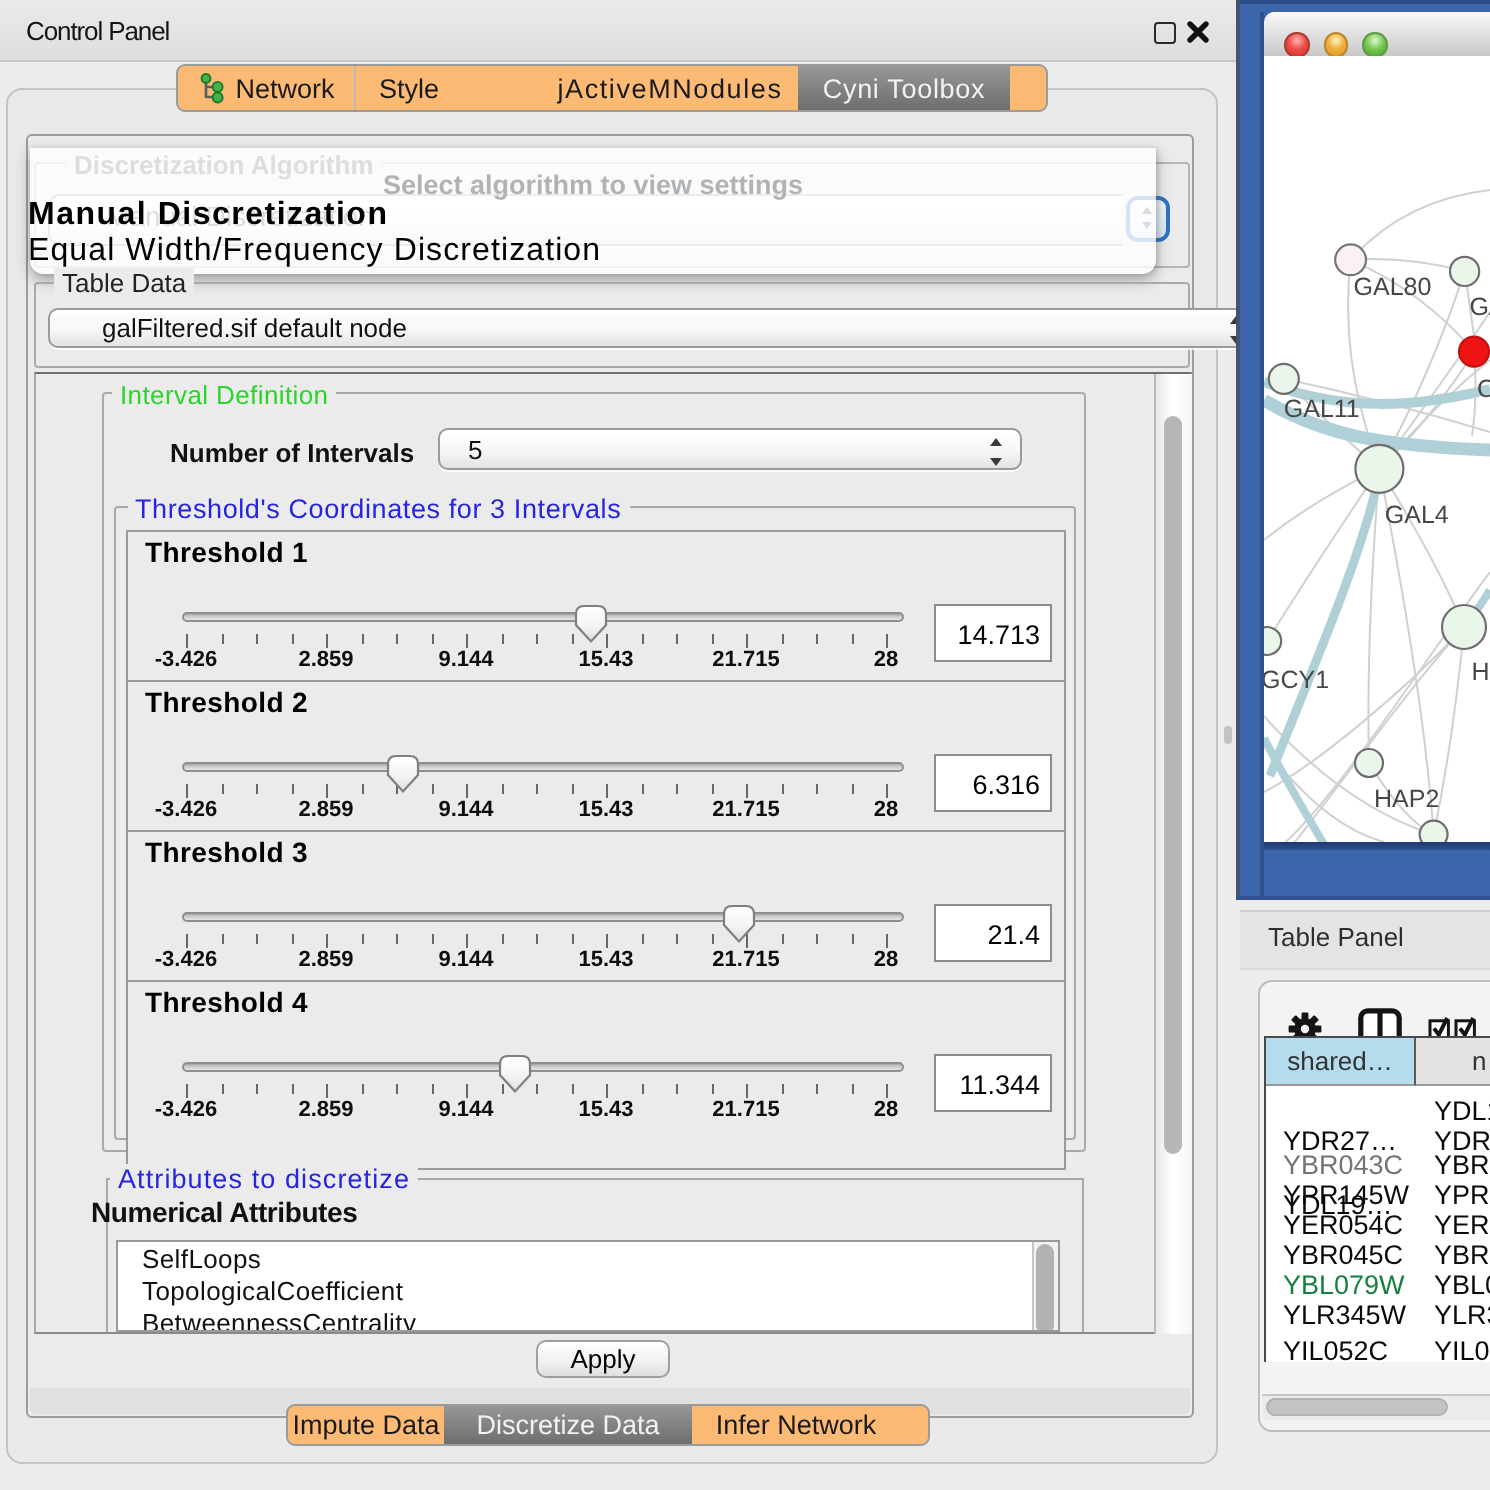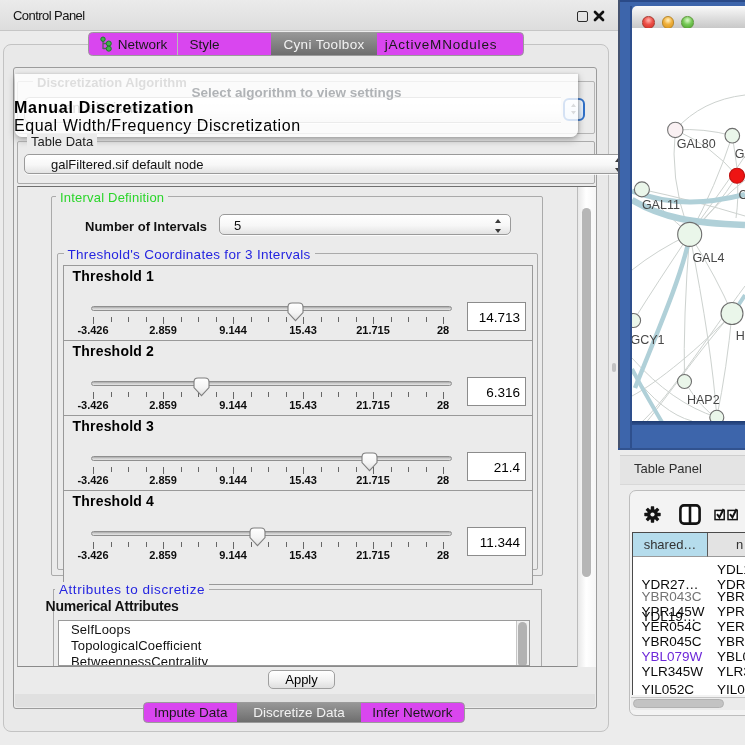--- a/index.html
+++ b/index.html
@@ -9,21 +9,21 @@
   .txt{position:absolute;white-space:nowrap;color:#111;}
   
   #titlebar{left:0;top:0;width:618px;height:30px;background:linear-gradient(#ebebeb,#ddd);
             border-bottom:1px solid #c6c6c6;}
   #outerpanel{left:3px;top:44px;width:604px;height:686px;background:#e9e9e9;
               border:1px solid #c3c3c3;border-radius:8px;}
   #innerpanel{left:13px;top:67px;width:582px;height:640px;background:#ebebeb;
               border:1px solid #9c9c9c;border-radius:3px;}
   #innerbottom{left:14.5px;top:694px;width:580px;height:13px;background:#e0e0e0;border-radius:0 0 3px 3px;}
   
-  .tabbar{position:absolute;display:flex;background:#d946ef;border:1px solid #9b9b9b;border-radius:4.5px;
+  .tabbar{position:absolute;display:flex;background:#fdba74;border:1px solid #9b9b9b;border-radius:4.5px;
           overflow:hidden;box-sizing:border-box;font-size:13.5px;color:#1a1a1a;}
   .tabbar .seg{display:flex;align-items:center;justify-content:center;box-sizing:border-box;}
   .tabbar .sel{background:linear-gradient(#979797,#6e6e6e);color:#f2f2f2;}
   .tabbar .lt{border-left:1px solid #b9b9b9;}
   
   .grp{position:absolute;border:1px solid #aaa;border-radius:2px;box-shadow:inset 0 0 0 0 #fff;}
   .gtitle{position:absolute;background:#ebebeb;padding:0 4px;white-space:nowrap;}
   
   .combo{position:absolute;border:1px solid #9a9a9a;border-radius:5px;
          background:linear-gradient(#ffffff,#f7f7f7 55%,#e3e3e3);box-sizing:border-box;
@@ -71,22 +71,22 @@
 <div class="tabbar" style="left:88px;top:32px;width:436px;height:24px;">
   <div class="seg" style="width:88px;">
     <svg width="14" height="16" viewBox="0 0 14 16" style="margin-right:5px;">
       <path d="M4 4 L4 13 M4 7.5 L8 7.5 M4 12.5 L8 12.5" stroke="#55605a" stroke-width="1.3" fill="none"></path>
       <circle cx="4" cy="3.2" r="2.2" fill="#44b04e" stroke="#1d7a27" stroke-width="1"></circle>
       <circle cx="9.8" cy="7.5" r="2.5" fill="#44b04e" stroke="#1d7a27" stroke-width="1"></circle>
       <circle cx="9.8" cy="12.7" r="2.5" fill="#44b04e" stroke="#1d7a27" stroke-width="1"></circle>
     </svg>Network</div>
   <div class="seg lt" style="width:54px;">Style</div>
   <div class="seg lt" style="width:40px;margin-top:36px;">Select</div>
+  <div class="seg" style="width:128px;letter-spacing:0.8px;">jActiveMNodules</div>
   <div class="seg sel" style="width:106px;letter-spacing:0.35px;">Cyni Toolbox</div>
-  <div class="seg" style="width:128px;letter-spacing:0.8px;">jActiveMNodules</div>
 </div>
 
 <div class="grp" style="left:17px;top:81px;width:576px;height:51px;border-color:#b5b5b5;"></div>
 <div class="gtitle txt" style="left:33px;top:74.5px;font-size:13px;font-weight:bold;color:#585858;">Discretization Algorithm</div>
 <div class="combo" style="left:24px;top:97px;width:537px;height:26px;border-radius:6px 0 0 6px;border-right:none;">
   <span style="position:absolute;left:28px;top:2px;font-size:14px;color:#555;white-space:nowrap;">Manual Discretization</span>
 </div>
 <div class="ab" style="left:563px;top:98px;width:21.5px;height:22.5px;border-radius:6px;border:2.4px solid #2f70c8;
      background:linear-gradient(#f3f8fe,#d8e8fa);box-sizing:border-box;">
   <svg width="17" height="18" viewBox="0 0 17 18" style="position:absolute;left:0;top:0;">
@@ -303,21 +303,21 @@
 <div class="ab" style="left:58px;top:619.5px;width:472px;height:46.5px;background:#fff;border:1px solid #9a9a9a;box-sizing:border-box;overflow:hidden;">
   <div class="txt" style="left:12px;top:1px;font-size:13px;letter-spacing:0.2px;">SelfLoops</div>
   <div class="txt" style="left:12px;top:17px;font-size:13px;letter-spacing:0.2px;">TopologicalCoefficient</div>
   <div class="txt" style="left:12px;top:33px;font-size:13px;letter-spacing:0.2px;">BetweennessCentrality</div>
   <div style="position:absolute;right:0;top:0;width:13.5px;height:46.5px;background:#f1f1f1;border-left:1px solid #c6c6c6;box-sizing:border-box;"></div>
   <div style="position:absolute;right:2px;top:1.5px;width:9px;height:45px;border-radius:4.5px;background:#b2b2b2;"></div>
 </div>
 <div class="ab" id="applybtn">Apply</div>
 
 <div class="tabbar" style="left:143px;top:702px;width:322px;height:21px;">
-  <div class="seg" style="width:94px;">Impute Data</div>
+  <div class="seg" style="width:78px;">Impute Data</div>
   <div class="seg sel" style="width:124px;">Discretize Data</div>
   <div class="seg" style="width:104px;">Infer Network</div>
 </div>
 
 <div class="ab" style="left:612px;top:363px;width:4px;height:9px;border-radius:2px;background:#c2c2c2;"></div>
 
 <div class="ab" id="bluewin"></div>
 <div class="ab" style="left:618px;top:0;width:127px;height:2px;background:#2a4a88;"></div>
 <div class="ab" style="left:618px;top:0;width:1.5px;height:450px;background:#46536f;"></div>
 <div class="ab" style="left:629.5px;top:6px;width:2.5px;height:444px;background:#2e4f8d;"></div>
@@ -408,36 +408,36 @@
 <svg class="ab" style="left:678.5px;top:504px;" width="22" height="21" viewBox="0 0 22 21">
   <rect x="1.4" y="1.4" width="19.2" height="18.2" rx="3.5" fill="#fff" stroke="#141414" stroke-width="2.6"></rect>
   <line x1="11" y1="2" x2="11" y2="19" stroke="#141414" stroke-width="2.6"></line>
 </svg>
 <svg class="ab" style="left:713.5px;top:506.5px;" width="26" height="14" viewBox="0 0 26 14">
   <rect x="1" y="3.4" width="9.2" height="9.2" fill="#fff" stroke="#141414" stroke-width="1.5"></rect>
   <path d="M3 7.2 L5.4 10.4 L9.6 2" fill="none" stroke="#141414" stroke-width="2"></path>
   <rect x="14" y="3.4" width="9.2" height="9.2" fill="#fff" stroke="#141414" stroke-width="1.5"></rect>
   <path d="M16 7.2 L18.4 10.4 L22.6 2" fill="none" stroke="#141414" stroke-width="2"></path>
 </svg>
-<div class="ab" style="left:632px;top:532px;width:113px;height:163px;background:#fff;border-top:1px solid #4a4a4a;border-left:1px solid #4a4a4a;box-sizing:border-box;overflow:hidden;">
+<div class="ab" style="left:632px;top:518px;width:113px;height:163px;background:#fff;border-top:1px solid #4a4a4a;border-left:1px solid #4a4a4a;box-sizing:border-box;overflow:hidden;">
   <div style="position:absolute;left:0;top:0;width:75px;height:24px;background:#b5dcec;border-right:1px solid #5a5a5a;border-bottom:1px solid #9a9a9a;box-sizing:border-box;font-size:13px;color:#333;text-align:center;line-height:23px;">shared…</div>
   <div style="position:absolute;left:75px;top:0;width:45px;height:24px;background:#e3e3e3;border-bottom:1px solid #9a9a9a;box-sizing:border-box;font-size:13px;color:#333;padding-left:28px;line-height:23px;">n</div>
   <div class="txt" style="left:8.5px;top:28.5px;font-size:13.5px;color:#0a0a0a;margin-top:47px;">YDL19…</div>
   <div class="txt" style="left:84px;top:28.5px;font-size:13.5px;color:#0a0a0a;">YDL19</div>
   <div class="txt" style="left:8.5px;top:43.6px;font-size:13.5px;color:#0a0a0a;">YDR27…</div>
   <div class="txt" style="left:84px;top:43.6px;font-size:13.5px;color:#0a0a0a;">YDR27</div>
   <div class="txt" style="left:8.5px;top:56.400000000000006px;font-size:13.5px;color:#737373;">YBR043C</div>
   <div class="txt" style="left:84px;top:56.400000000000006px;font-size:13.5px;color:#0a0a0a;">YBR04</div>
   <div class="txt" style="left:8.5px;top:71.35000000000001px;font-size:13.5px;color:#0a0a0a;">YPR145W</div>
   <div class="txt" style="left:84px;top:71.35000000000001px;font-size:13.5px;color:#0a0a0a;">YPR14</div>
   <div class="txt" style="left:8.5px;top:86.30000000000001px;font-size:13.5px;color:#0a0a0a;text-align:right;">YER054C</div>
   <div class="txt" style="left:84px;top:86.30000000000001px;font-size:13.5px;color:#0a0a0a;">YER05</div>
   <div class="txt" style="left:8.5px;top:101.25000000000001px;font-size:13.5px;color:#0a0a0a;">YBR045C</div>
   <div class="txt" style="left:84px;top:101.25000000000001px;font-size:13.5px;color:#0a0a0a;">YBR04</div>
-  <div class="txt" style="left:8.5px;top:116.20000000000002px;font-size:13.5px;color:#6d28d9;">YBL079W</div>
+  <div class="txt" style="left:8.5px;top:116.20000000000002px;font-size:13.5px;color:#15803d;">YBL079W</div>
   <div class="txt" style="left:84px;top:116.20000000000002px;font-size:13.5px;color:#0a0a0a;">YBL07</div>
   <div class="txt" style="left:8.5px;top:131.15px;font-size:13.5px;color:#0a0a0a;">YLR345W</div>
   <div class="txt" style="left:84px;top:131.15px;font-size:13.5px;color:#0a0a0a;">YLR34</div>
   <div class="txt" style="left:8.5px;top:149.3px;font-size:13.5px;color:#0a0a0a;">YIL052C</div>
   <div class="txt" style="left:84px;top:149.3px;font-size:13.5px;color:#0a0a0a;">YIL05</div>
 </div>
 <div class="ab" style="left:630.5px;top:696.5px;width:114.5px;height:13px;background:#ebebeb;border-top:1px solid #c6c6c6;box-sizing:border-box;"></div>
 <div class="ab" style="left:632.5px;top:698.5px;width:91px;height:9.5px;border-radius:4.5px;background:#c3c3c3;border:1px solid #b2b2b2;box-sizing:border-box;"></div>
 
 </body></html>

